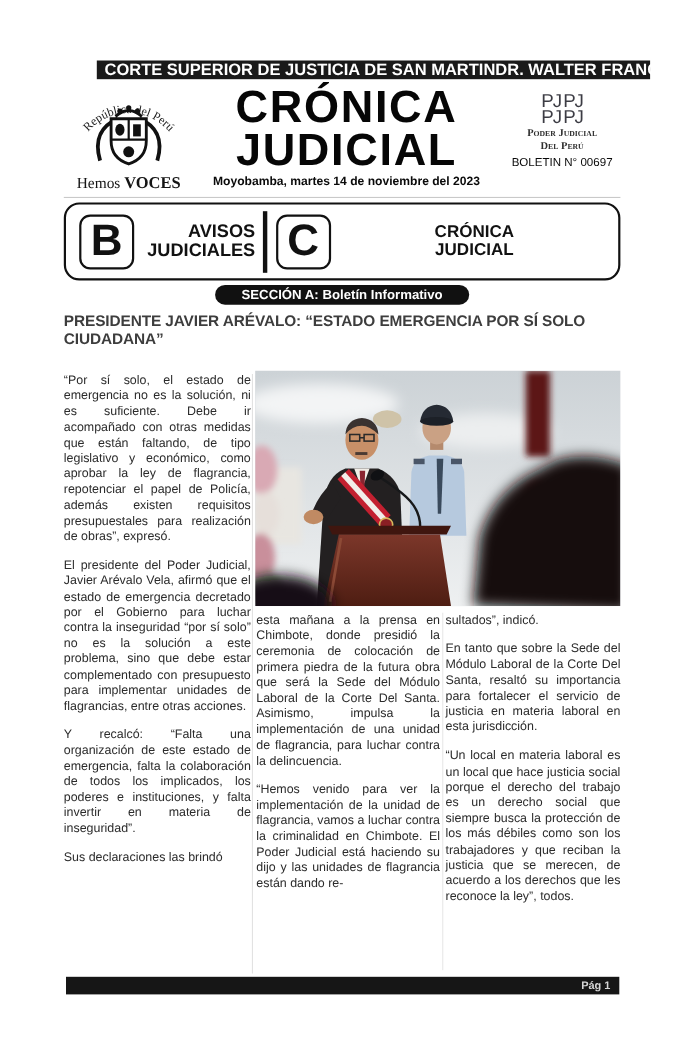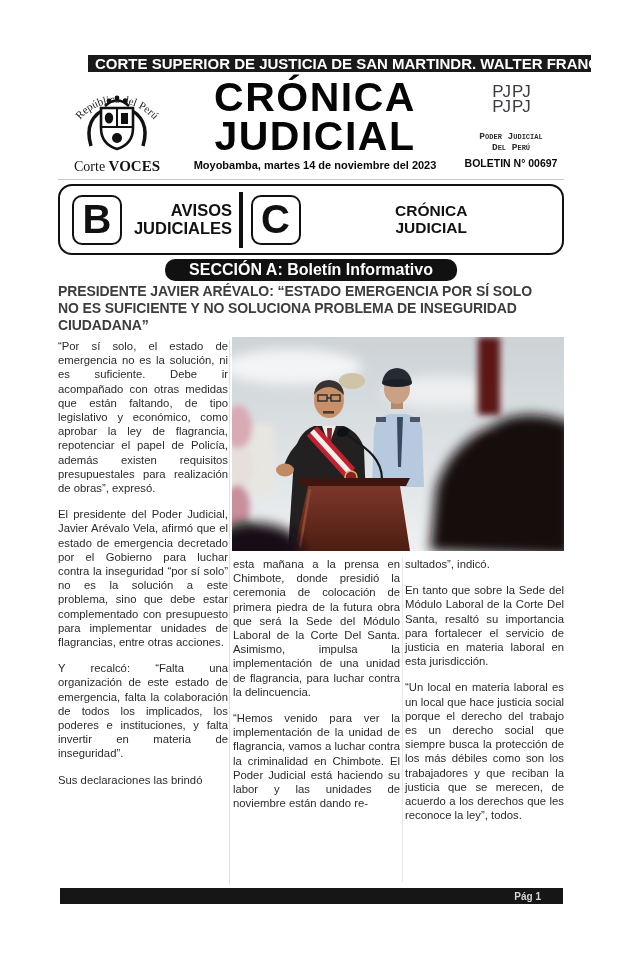--- a/index.html
+++ b/index.html
@@ -14,60 +14,60 @@
   
   .mast-left{position:absolute;left:58px;top:80px;width:118px;height:98px;text-align:center;}
   .diario-line{font-family:"Liberation Serif",serif;font-size:14px;color:#141414;margin-top:-4px;white-space:nowrap;}
   .diario-line .voces{font-weight:bold;font-size:15px;}
   .mast-center{position:absolute;left:176px;top:78px;width:278px;text-align:center;}
   .paper-title{font-size:41px;font-weight:bold;line-height:39px;letter-spacing:1.5px;color:#060606;}
   .dateline{font-size:11px;font-weight:bold;margin-top:3px;color:#0a0a0a;white-space:nowrap;}
   .mast-right{position:absolute;left:456px;top:84px;width:110px;text-align:center;}
   .pj-grid{display:grid;grid-template-columns:auto auto;justify-content:center;column-gap:2px;
            line-height:15px;font-weight:normal;font-size:17px;letter-spacing:-1px;color:#3c3c44;}
-  .org{font-family:Liberation Mono, monospace;font-variant:small-caps;font-weight:bold;
-       font-size:9.5px;line-height:10.5px;color:#2e2e2e;margin-top:18px;}
-  .bulletin{font-size:10.5px;font-weight:bold;margin-top:4px;color:#090909;white-space:nowrap;}
+  .org{font-family:Liberation Serif, serif;font-variant:small-caps;font-weight:bold;
+       font-size:9.5px;line-height:10.5px;color:#2e2e2e;margin-top:3px;}
+  .bulletin{font-size:10.5px;font-weight:normal;margin-top:4px;color:#090909;white-space:nowrap;}
   .mast-rule{position:absolute;left:58px;top:179px;width:506px;height:1px;background:#c9c9c9;}
 
   
   .sections-box{position:absolute;left:58px;top:184px;width:506px;height:71px;border:2.5px solid #111;
                 border-radius:14px;box-sizing:border-box;display:flex;align-items:center;}
   .letter-box{width:50px;height:50px;border:2.5px solid #111;border-radius:10px;box-sizing:border-box;
               display:flex;align-items:center;justify-content:center;font-size:40px;font-weight:bold;
               color:#111;margin-left:12px;flex:0 0 auto;}
   .b-title{width:110px;text-align:right;font-weight:bold;font-size:16.5px;line-height:17.5px;flex:0 0 auto;}
   .b-list{font-weight:bold;font-size:11px;line-height:13.5px;white-space:nowrap;flex:0 0 auto;}
   .vdivider{width:3.5px;height:56px;background:#111;margin:0 8px 0 7px;flex:0 0 auto;}
   .c-title{flex:1;text-align:center;font-weight:bold;font-size:15.5px;line-height:16.5px;}
 
   
   .section-banner{position:absolute;top:259px;left:50%;transform:translateX(-50%);background:#111;
-                  color:#fff;font-weight:bold;font-size:16px;padding:2px 24px;border-radius:10px;white-space:nowrap;}
+                  color:#fff;font-weight:bold;font-size:12px;padding:2px 24px;border-radius:10px;white-space:nowrap;}
 
   
   .headline{position:absolute;left:58px;top:283px;width:508px;font-weight:bold;font-size:14px;
             line-height:16.9px;color:#3d3d3d;letter-spacing:-0.1px;}
 
   
   .col{position:absolute;font-size:11.3px;line-height:14.2px;text-align:justify;color:#2b2b2b;}
   .col p{margin:0 0 12px 0;}
   .col1{left:58px;top:339px;width:170px;height:548px;}
   .col2{left:233px;top:557px;width:167px;}
   .col3{left:405px;top:557px;width:159px;}
   .colrule1{position:absolute;left:229px;top:340px;width:1px;height:545px;background:#e2e2e2;}
   .colrule2{position:absolute;left:402px;top:557px;width:1px;height:325px;background:#e8e8e8;}
 
   
   .photo{position:absolute;left:232px;top:337px;width:332px;height:214px;overflow:hidden;background:#d9dde0;}
 
   
   .footer-bar{position:absolute;left:60px;top:888px;width:503px;height:16px;background:#161616;
               color:#d6d6d6;font-size:10px;font-weight:bold;display:flex;align-items:center;
-              justify-content:flex-end;padding-right:22px;box-sizing:border-box;}
+              justify-content:flex-end;padding-right:8px;box-sizing:border-box;}
 </style>
 </head>
 <body>
 
 <div class="page">
 
   <div class="topbar">
     <span>CORTE SUPERIOR DE JUSTICIA DE SAN MARTIN</span>
     <span>DR. WALTER FRANCISCO ÁNGELES BACHET</span>
   </div>
@@ -88,21 +88,21 @@
           <circle cx="0" cy="-4" r="2.4" fill="#111"></circle>
           <circle cx="8" cy="-1" r="2.4" fill="#111"></circle>
         <path d="M-16,6 L16,6 L16,26 Q16,42 0,47 Q-16,42 -16,26 Z" fill="#fff" stroke="#111" stroke-width="2.6"></path>
         <path d="M0,6 V25 M-16,25 H16" stroke="#111" stroke-width="2"></path>
         <ellipse cx="-8" cy="16" rx="4.2" ry="5.5" fill="#111"></ellipse>
         <rect x="4" y="11" width="7" height="11" fill="#111"></rect>
         <circle cx="0" cy="36" r="5" fill="#111"></circle>
       </g>
     </svg>
     <div class="diario-line">
-      <span>Corte</span>
+      <span>Hemos</span>
       <span class="voces">VOCES</span>
     </div>
   </div>
 
   <div class="mast-center">
     <div class="paper-title">CRÓNICA</div>
     <div class="paper-title">JUDICIAL</div>
     <div class="dateline">Moyobamba, martes 14 de noviembre del 2023</div>
   </div>
 
@@ -133,21 +133,20 @@
     <div class="c-title">
       <div>CRÓNICA</div>
       <div>JUDICIAL</div>
     </div>
   </div>
 
   <div class="section-banner">SECCIÓN A: Boletín Informativo</div>
 
   <div class="headline">
     <div>PRESIDENTE JAVIER ARÉVALO: “ESTADO EMERGENCIA POR SÍ SOLO</div>
-    <div>NO ES SUFICIENTE Y NO SOLUCIONA PROBLEMA DE INSEGURIDAD</div>
     <div>CIUDADANA”</div>
   </div>
 
   <div class="colrule1"></div>
   <div class="colrule2"></div>
 
   <div class="col col1">
     <p>“Por sí solo, el estado de emergencia no es la solución, ni es suficiente. Debe ir acompañado con otras medidas que están faltando, de tipo legislativo y económico, como aprobar la ley de flagrancia, repotenciar el papel de Policía, además existen requisitos presupuestales para realización de obras”, expresó.</p>
     <p>El presidente del Poder Judicial, Javier Arévalo Vela, afirmó que el estado de emergencia decretado por el Gobierno para luchar contra la inseguridad “por sí solo” no es la solución a este problema, sino que debe estar complementado con presupuesto para implementar unidades de flagrancias, entre otras acciones.</p>
     <p>Y recalcó: “Falta una organización de este estado de emergencia, falta la colaboración de todos los implicados, los poderes e instituciones, y falta invertir en materia de inseguridad”.</p>
@@ -228,21 +227,21 @@
 
       <g filter="url(#b6)">
         <path d="M198,214 L204,152 Q214,116 246,96 L272,82 Q302,72 340,86 L340,220 Z" fill="#140b0c"></path>
         <ellipse cx="22" cy="212" rx="48" ry="26" fill="#141012"></ellipse>
       </g>
     </svg>
   </div>
 
   <div class="col col2">
     <p>esta mañana a la prensa en Chimbote, donde presidió la ceremonia de colocación de primera piedra de la futura obra que será la Sede del Módulo Laboral de la Corte Del Santa. Asimismo, impulsa la implementación de una unidad de flagrancia, para luchar contra la delincuencia.</p>
-    <p>“Hemos venido para ver la implementación de la unidad de flagrancia, vamos a luchar contra la criminalidad en Chimbote. El Poder Judicial está haciendo su labor y las unidades de noviembre están dando re-</p>
+    <p>“Hemos venido para ver la implementación de la unidad de flagrancia, vamos a luchar contra la criminalidad en Chimbote. El Poder Judicial está haciendo su dijo y las unidades de flagrancia están dando re-</p>
   </div>
 
   <div class="col col3">
     <p>sultados”, indicó.</p>
     <p>En tanto que sobre la Sede del Módulo Laboral de la Corte Del Santa, resaltó su importancia para fortalecer el servicio de justicia en materia laboral en esta jurisdicción.</p>
     <p>“Un local en materia laboral es un local que hace justicia social porque el derecho del trabajo es un derecho social que siempre busca la protección de los más débiles como son los trabajadores y que reciban la justicia que se merecen, de acuerdo a los derechos que les reconoce la ley”, todos.</p>
   </div>
 
   <div class="footer-bar">
     <span>Pág 1</span>

